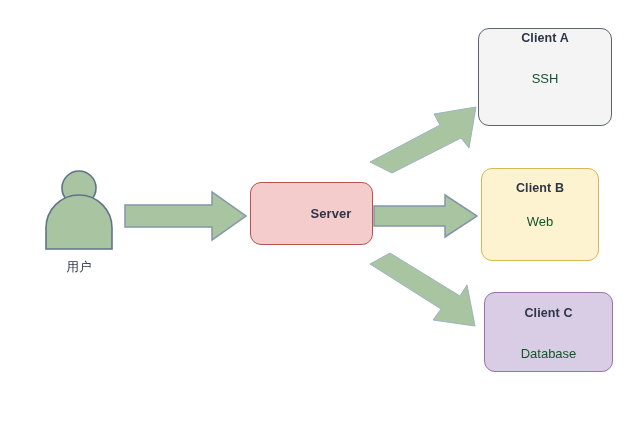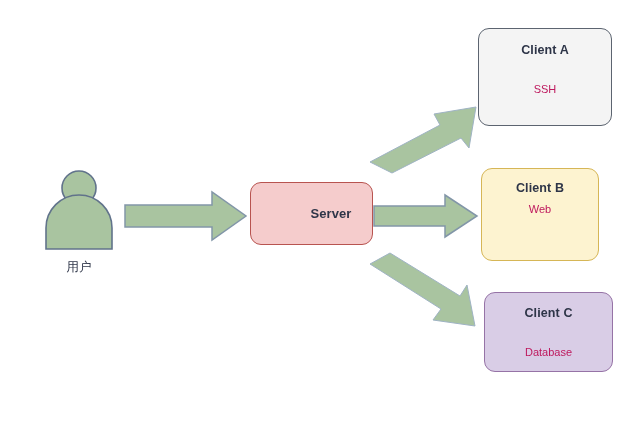--- a/index.html
+++ b/index.html
@@ -26,39 +26,39 @@
     align-items: center;
   }
   .node-title {
     font-size: 12.5px;
     font-weight: bold;
     color: #2e3548;
     letter-spacing: 0.1px;
     white-space: nowrap;
   }
   .node-sub {
-    font-size: 11px;
+    font-size: 13px;
     font-weight: normal;
-    color: #be185d;
+    color: #14532d;
     white-space: nowrap;
   }
   
   #node-client-a {
     left: 478px; top: 28px; width: 134px; height: 98px;
     background: #f4f4f4; border-color: #5c6470;
-    padding-top: 14px;
+    padding-top: 2px;
   }
   #node-client-a .node-sub { margin-top: 26px; }
 
   #node-client-b {
     left: 481px; top: 168px; width: 118px; height: 93px;
     background: #fdf3d0; border-color: #d6b656;
     padding-top: 12px;
   }
-  #node-client-b .node-sub { margin-top: 8px; }
+  #node-client-b .node-sub { margin-top: 19px; }
 
   #node-client-c {
     left: 484px; top: 292px; width: 129px; height: 80px;
     background: #d9cde6; border-color: #9673a6;
     padding-top: 13px;
   }
   #node-client-c .node-sub { margin-top: 26px; }
 
   #node-server {
     left: 250px; top: 182px; width: 123px; height: 63px;

